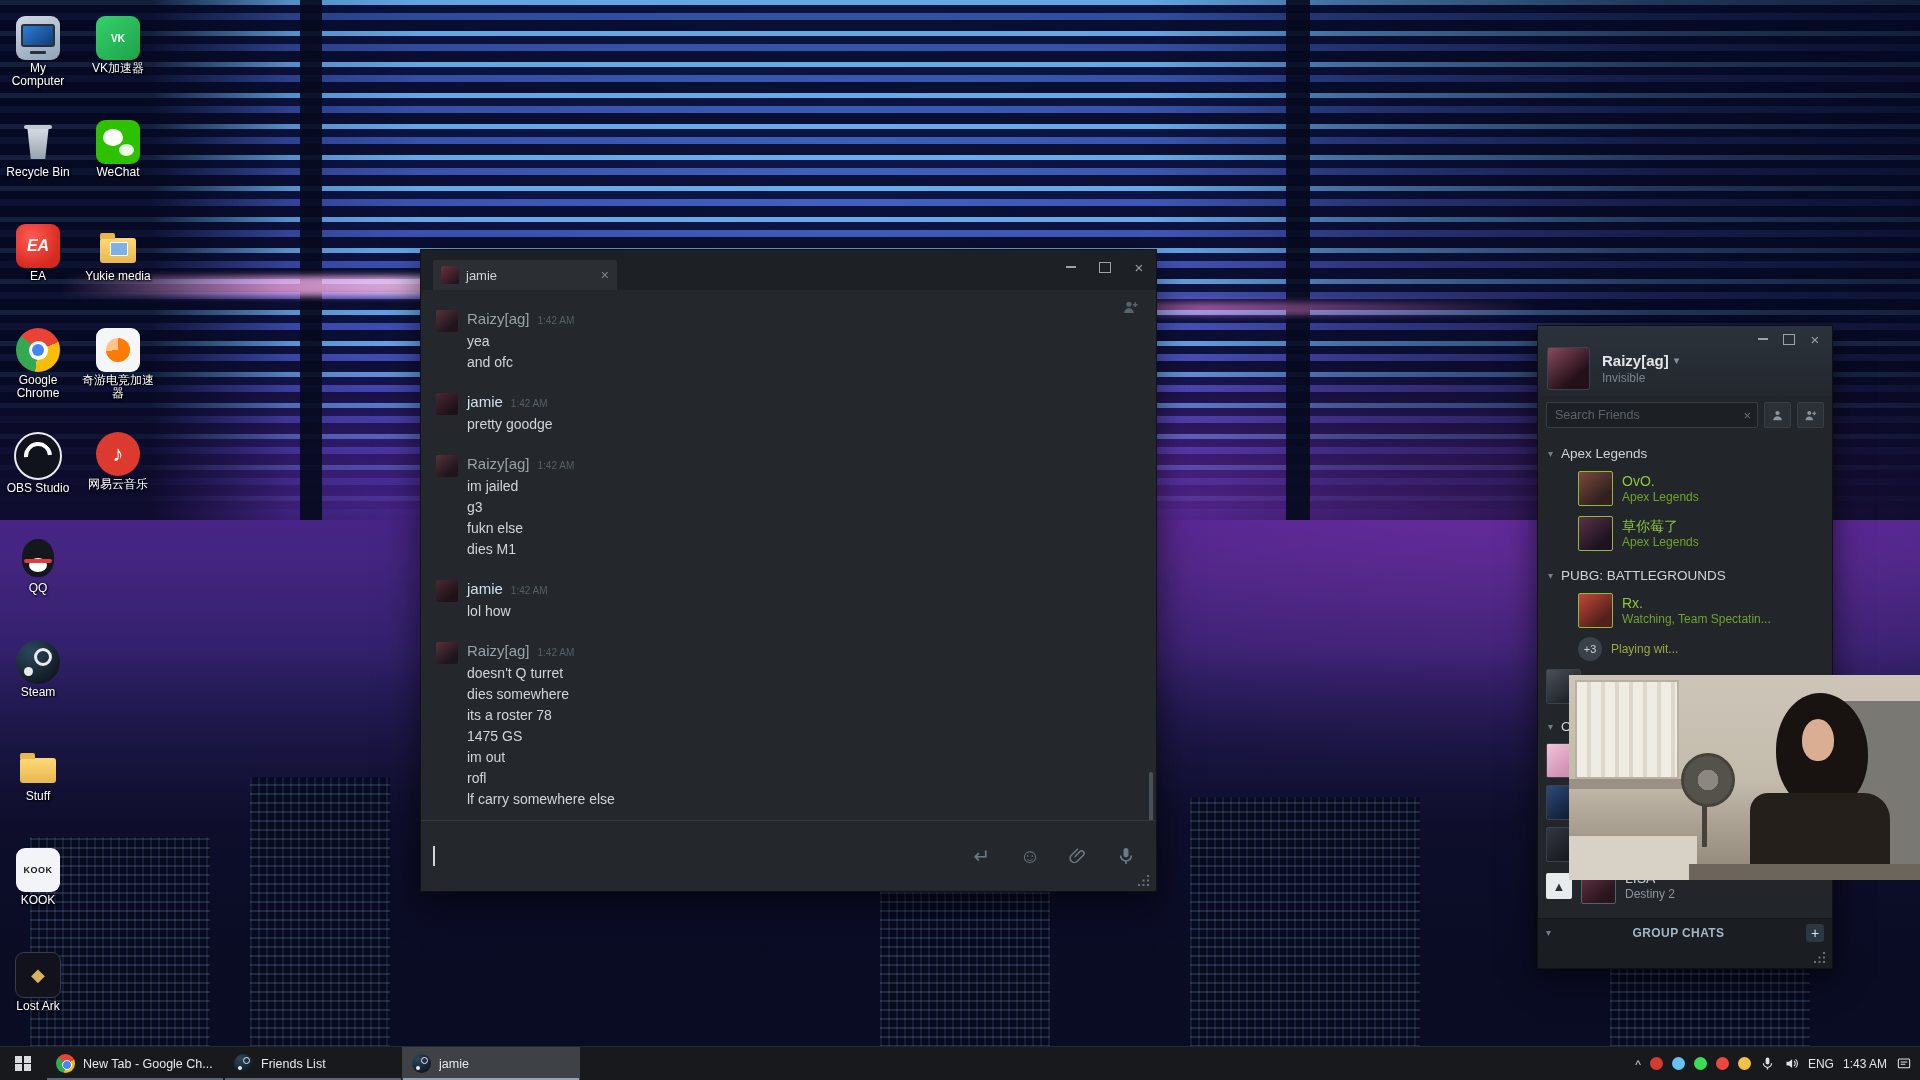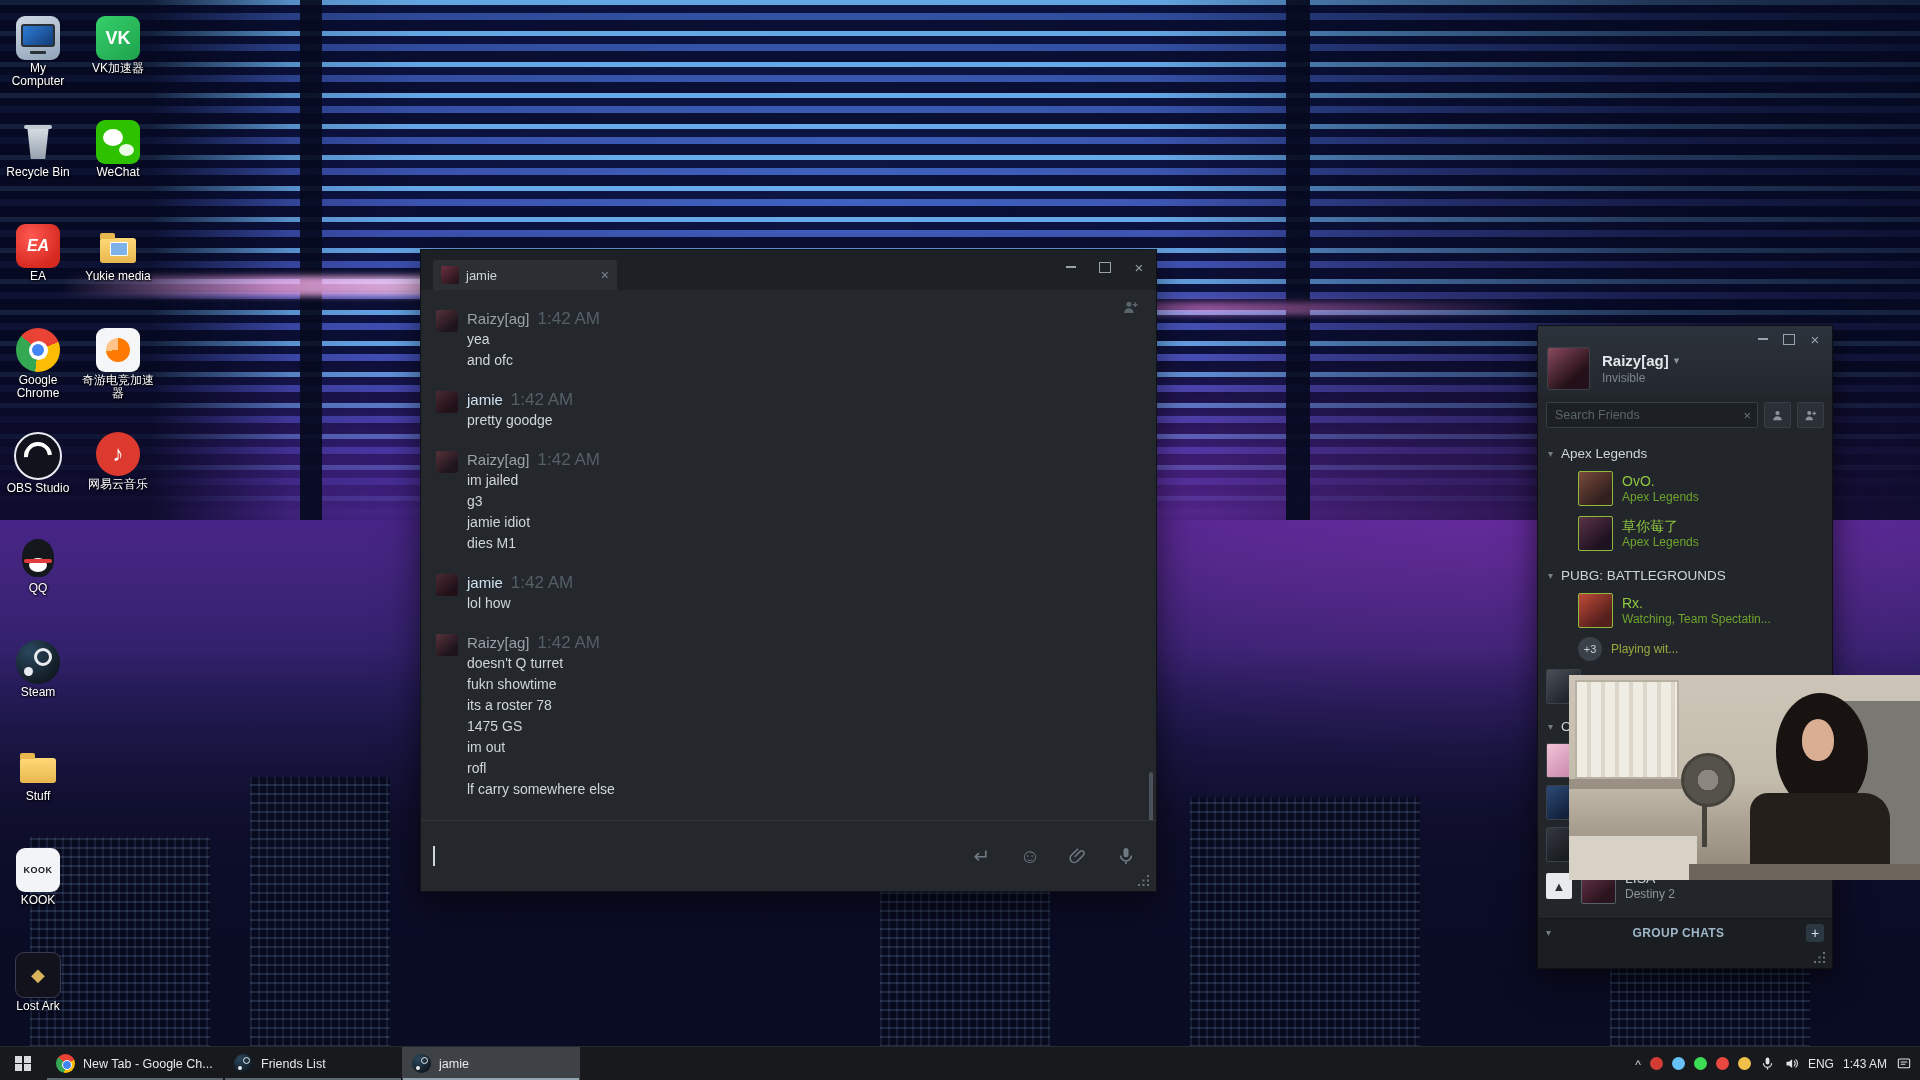--- a/index.html
+++ b/index.html
@@ -28,21 +28,21 @@
   #b1{left:30px;width:180px;height:210px}#b2{left:250px;width:140px;height:270px}
   #b3{left:880px;width:170px;height:190px}#b4{left:1190px;width:230px;height:250px}
   #b5{left:1610px;width:200px;height:310px}
 
   
   .icol{position:absolute;top:14px;z-index:5;}
   #icons-col1{left:0;width:76px;}
   #icons-col2{left:76px;width:84px;}
   .dcell{height:102px;text-align:center;cursor:default;}
   .dlabel{color:#fff;font-size:12px;line-height:13px;margin-top:2px;text-shadow:1px 1px 2px #000,0 0 3px rgba(0,0,0,.9);word-wrap:break-word;padding:0 2px;}
-  .di{width:44px;height:44px;margin:2px auto 2px;border-radius:9px;position:relative;display:flex;align-items:center;justify-content:center;color:#fff;font-weight:bold;font-size:18px;}
+  .di{width:44px;height:44px;margin:2px auto 2px;border-radius:9px;position:relative;display:flex;align-items:center;justify-content:center;color:#fff;font-weight:bold;font-size:10px;}
   .computer-icon{background:linear-gradient(160deg,#cfd8e4,#8fa3b8);}
   .computer-icon .scr{width:30px;height:19px;background:linear-gradient(140deg,#2e7cd6,#123c78);border:2px solid #2b2f36;border-radius:3px;margin-top:-6px;}
   .computer-icon::after{content:"";position:absolute;bottom:6px;left:14px;width:16px;height:3px;background:#2b2f36;border-radius:1px;}
   .documents-icon{background:transparent;}
   .documents-icon .pg{width:27px;height:34px;background:#f4f6f8;border-radius:2px;box-shadow:3px 3px 0 #aebccb;position:relative;}
   .documents-icon .pg::before{content:"";position:absolute;left:4px;right:4px;top:7px;height:2px;background:#9fb0c4;box-shadow:0 6px 0 #9fb0c4,0 12px 0 #9fb0c4,0 18px 0 #9fb0c4;}
   .recycle-bin-icon{background:transparent;}
   .recycle-bin-icon .bin{width:24px;height:30px;background:linear-gradient(#d4dbe2,#97a2ae);clip-path:polygon(6% 0,94% 0,80% 100%,20% 100%);margin-top:4px;}
   .recycle-bin-icon .lid{position:absolute;top:5px;left:8px;width:28px;height:4px;background:#c2cbd4;border-radius:2px;}
   .vk-icon{background:linear-gradient(140deg,#35d06b,#1fa24c);}
@@ -83,21 +83,21 @@
   .wcbtn{width:34px;height:34px;display:flex;align-items:center;justify-content:center;color:#9aa3ab;font-size:15px;cursor:pointer;}
   .min-glyph{width:10px;height:2px;background:#9aa3ab;display:block;}
   .max-glyph{width:10px;height:9px;border:1.5px solid #9aa3ab;display:block;}
   .cw-messages{flex:1;position:relative;overflow:hidden;padding:18px 20px 0 15px;}
   .cw-invite{position:absolute;top:8px;right:16px;opacity:.9;cursor:pointer;}
   .msg-group{display:flex;margin-bottom:18px;}
   .msg-avatar{width:22px;height:22px;border-radius:2px;margin-right:9px;flex:0 0 auto;margin-top:2px;}
   .msg-body{min-width:0;}
   .msg-head{display:flex;align-items:baseline;gap:8px;line-height:21px;}
   .msg-name{font-size:15px;cursor:pointer;}
-  .msg-time{font-size:17px;color:#545f67;}
+  .msg-time{font-size:10px;color:#545f67;}
   .msg-line{color:#cfd5d9;font-size:14px;line-height:21px;}
   .cw-scroll{position:absolute;right:3px;top:482px;width:4px;height:55px;background:#4a5158;border-radius:2px;}
   .cw-inputbar{flex:0 0 70px;border-top:1px solid #33383d;position:relative;display:flex;align-items:center;}
   .cw-input{position:absolute;left:12px;right:220px;top:10px;bottom:10px;cursor:text;display:flex;align-items:center;}
   .caret{width:1.5px;height:20px;background:#cfd5d9;display:block;animation:blink 1.06s infinite;}
   @keyframes blink{0%,49%{opacity:1}50%,100%{opacity:0}}
   .cw-input-icons{position:absolute;right:18px;top:0;bottom:0;display:flex;align-items:center;gap:24px;}
   .ci{color:#6e7a83;font-size:20px;cursor:pointer;display:flex;align-items:center;justify-content:center;width:24px;height:24px;}
   .grip{position:absolute;right:7px;bottom:5px;width:11px;height:11px;}
   .grip i{position:absolute;left:9px;top:0;width:2px;height:2px;background:#6a737b;box-shadow:0 4.5px 0 #6a737b,0 9px 0 #6a737b,-4.5px 4.5px 0 #6a737b,-4.5px 9px 0 #6a737b,-9px 9px 0 #6a737b;}
@@ -331,21 +331,21 @@
         </div>
         <div class="msg-group">
           <div class="msg-avatar" style="background: linear-gradient(140deg, rgb(87, 50, 58), rgb(30, 20, 28) 75%);"></div>
           <div class="msg-body">
             <div class="msg-head">
               <span class="msg-name" style="color: rgb(152, 161, 168);">Raizy[ag]</span>
               <span class="msg-time">1:42 AM</span>
             </div>
             <div class="msg-line">im jailed</div>
             <div class="msg-line">g3</div>
-            <div class="msg-line">jamie idiot</div>
+            <div class="msg-line">fukn else</div>
             <div class="msg-line">dies M1</div>
           </div>
         </div>
         <div class="msg-group">
           <div class="msg-avatar" style="background: linear-gradient(140deg, rgb(74, 42, 51), rgb(32, 16, 24) 75%);"></div>
           <div class="msg-body">
             <div class="msg-head">
               <span class="msg-name" style="color: rgb(207, 226, 241);">jamie</span>
               <span class="msg-time">1:42 AM</span>
             </div>
@@ -353,21 +353,21 @@
           </div>
         </div>
         <div class="msg-group">
           <div class="msg-avatar" style="background: linear-gradient(140deg, rgb(87, 50, 58), rgb(30, 20, 28) 75%);"></div>
           <div class="msg-body">
             <div class="msg-head">
               <span class="msg-name" style="color: rgb(152, 161, 168);">Raizy[ag]</span>
               <span class="msg-time">1:42 AM</span>
             </div>
             <div class="msg-line">doesn't Q turret</div>
-            <div class="msg-line">fukn showtime</div>
+            <div class="msg-line">dies somewhere</div>
             <div class="msg-line">its a roster 78</div>
             <div class="msg-line">1475 GS</div>
             <div class="msg-line">im out</div>
             <div class="msg-line">rofl</div>
             <div class="msg-line">lf carry somewhere else</div>
           </div>
         </div>
         <div class="cw-scroll"></div>
     </div>
     <div class="cw-inputbar">

